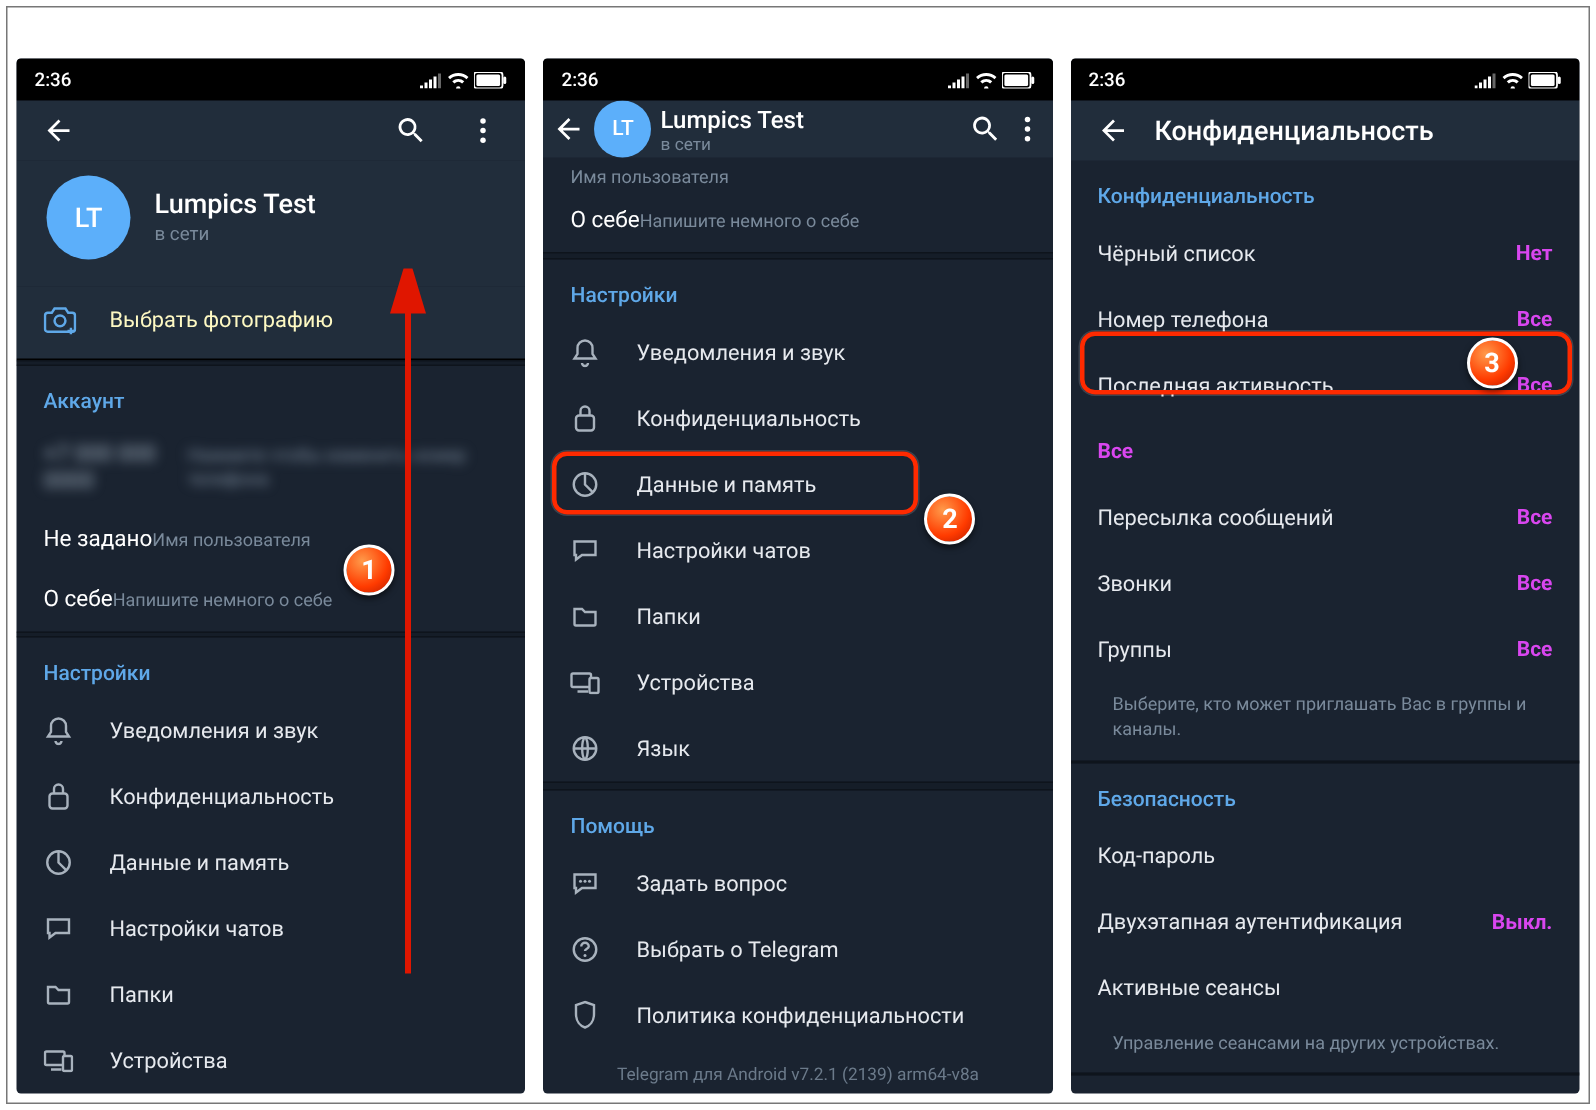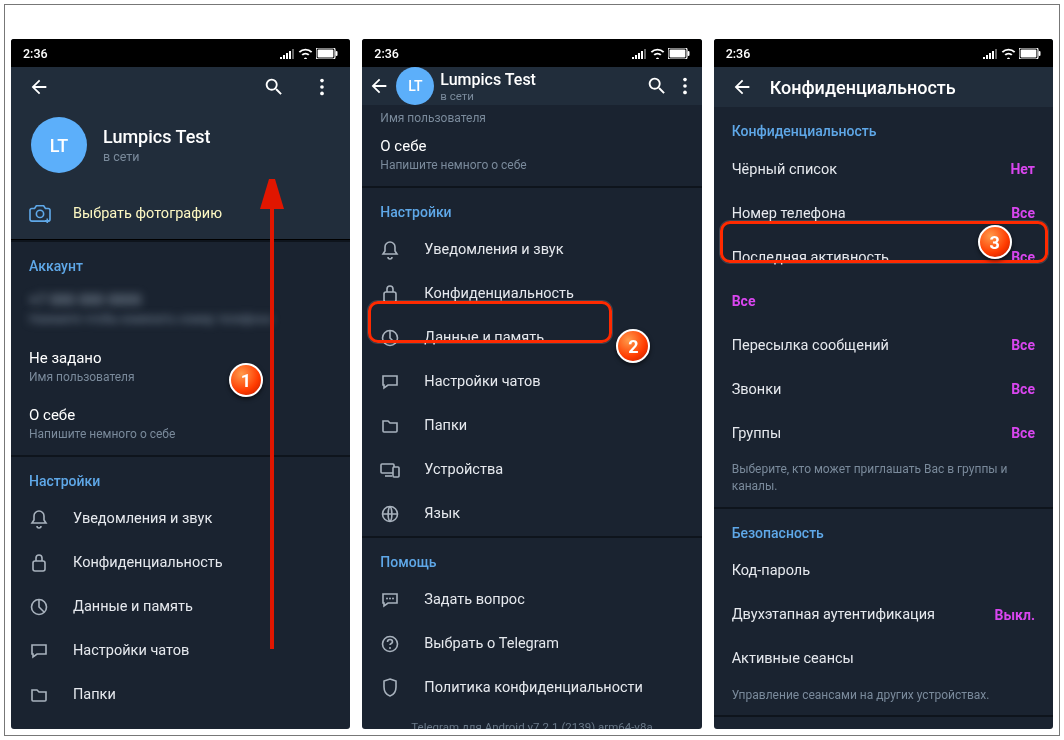--- a/index.html
+++ b/index.html
@@ -87,26 +87,26 @@
     font-weight:500;
   }
   .row {
     display:flex; align-items:center; padding: 12px 18px;
     font-size:14.5px; color:#e6e9ee; gap: 24px;
     min-height: 44px;
   }
   .row .lbl { flex:1; }
   .row .val { color:#d946ef; font-size:14px;font-weight:bold; }
   .sub { font-size:12px; color:#7a8a9b; margin-top:3px; line-height:1.3; }
-  .twoline { display:flex; flex-direction:column; padding: 9px 18px 12px 18px;}
+  .twoline { display:flex; flex-direction:row; padding: 9px 18px 12px 18px;}
   .twoline .main { font-size:15px; color:#fff; }
   .blurred .main { filter: blur(4px); color:#9baab9; }
   .blurred .sub { filter: blur(4px); }
   .divider { height:10px; background:#151d28; border-top:1px solid #0e141c; border-bottom:1px solid #0e141c;}
-  .hint { font-size:12px; color:#7a8a9b; padding: 6px 18px 12px 18px; line-height:1.4;}
+  .hint { font-size:12px; color:#7a8a9b; padding: 6px 18px 12px 28px; line-height:1.4;}
   .footer-version { text-align:center; font-size:11.5px; color:#6b7a8a; padding:10px 0 6px 0;}
   .ic svg { display:block; }
   .icon-col { width:20px; display:flex; justify-content:center; flex-shrink:0;}
   .highlight {
     position:absolute; border:3px solid #ff2a00; border-radius:10px;
     pointer-events:none; box-shadow: 0 0 0 1px rgba(255,255,255,.15);
   }
   .badge {
     position:absolute; width:34px; height:34px; border-radius:50%;
     background: radial-gradient(circle at 35% 30%, #ff9a4a, #ff3b00 60%, #b81a00);

